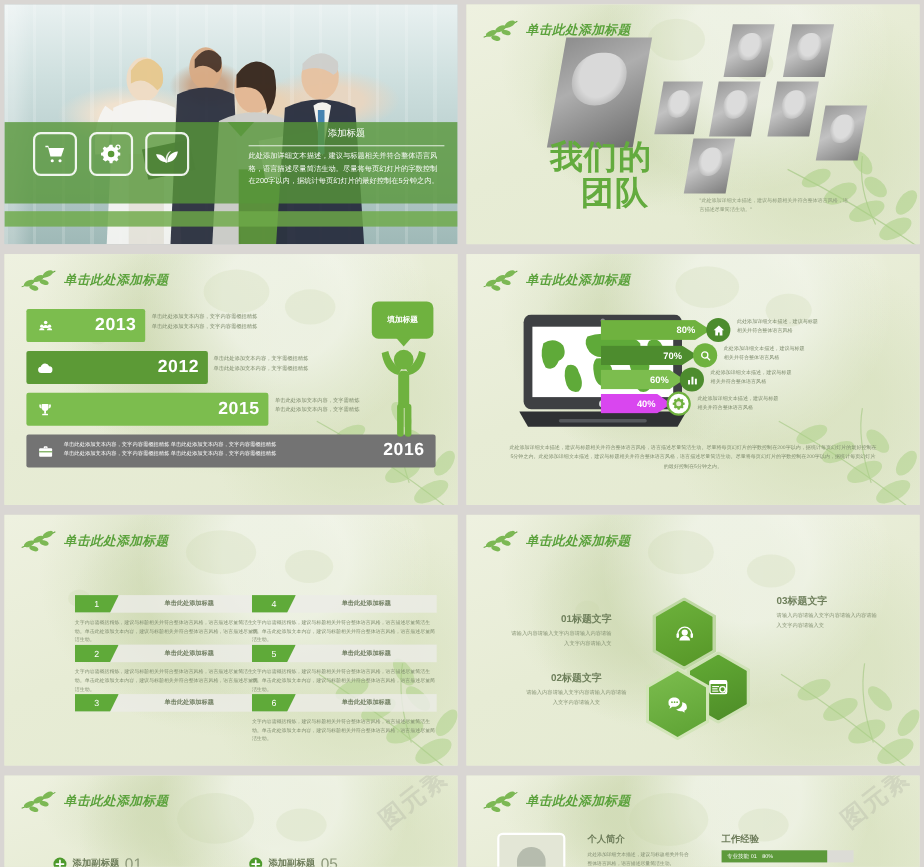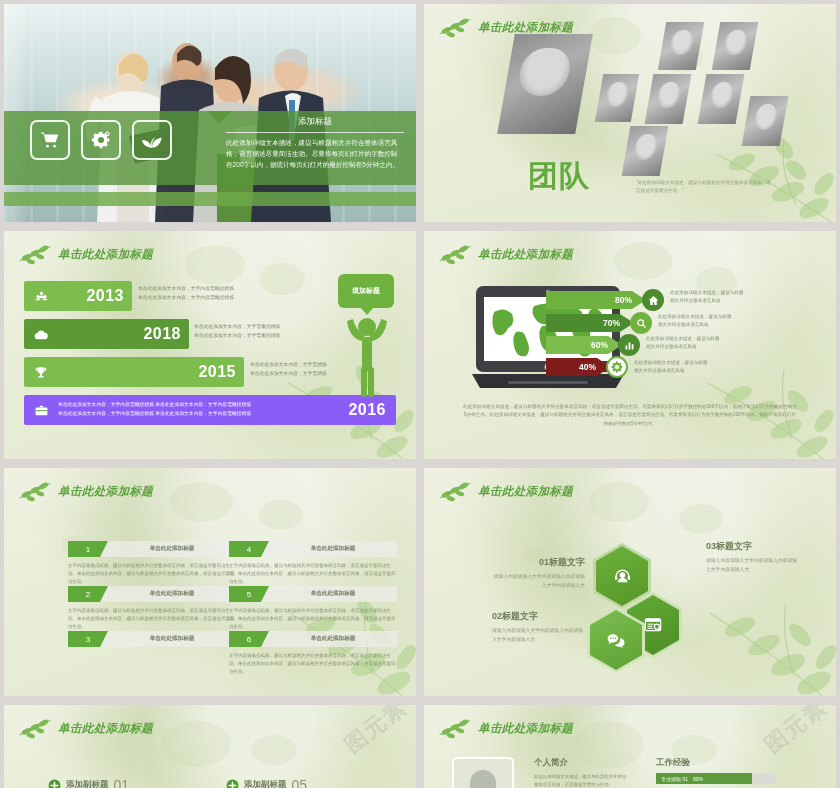--- a/index.html
+++ b/index.html
@@ -322,20 +322,21 @@
 
     <div class="bigface"></div>
     <div class="face" style="left:238px;top:18px;width:38px;height:48px"></div>
     <div class="face" style="left:292px;top:18px;width:38px;height:48px"></div>
     <div class="face" style="left:175px;top:70px;width:36px;height:48px"></div>
     <div class="face" style="left:225px;top:70px;width:38px;height:50px"></div>
     <div class="face" style="left:278px;top:70px;width:38px;height:50px"></div>
     <div class="face" style="left:322px;top:92px;width:38px;height:50px"></div>
     <div class="face" style="left:202px;top:122px;width:38px;height:50px"></div>
 
+    <div class="big1">我们的</div>
     <div class="big2">团队</div>
     <div class="cap">"此处添加详细文本描述，建议与标题相关并符合整体语言风格，语言描述尽量简洁生动。"</div>
   </div>
 
   <div class="slide tl">
     <div class="bgwash"></div>
     <div class="blobs">
       <span style="left:44%;top:6%;width:60px;height:40px"></span>
       <span style="left:62%;top:14%;width:46px;height:32px"></span>
       <span style="left:18%;top:28%;width:22px;height:18px"></span>
@@ -387,40 +388,40 @@
     </div>
     <div class="side" style="left:134px;top:54px;width:130px;white-space:pre-line">单击此处添加文本内容，文字内容需概括精炼
 单击此处添加文本内容，文字内容需概括精炼</div>
 
     <div class="row" style="left:20px;top:88px;width:165px;background:#5c9a36;justify-content:flex-end;padding-right:8px">
       <div class="ic" style="position:absolute;left:0;top:0;bottom:0">
         <svg width="14" height="11" viewBox="0 0 24 18" fill="#fff">
             <path d="M6 17a5 5 0 0 1-.6-9.95A7 7 0 0 1 18.4 6.2 4.9 4.9 0 0 1 18 17z"></path>
           </svg>
       </div>
-      <span class="yr">2018</span>
+      <span class="yr">2012</span>
     </div>
     <div class="side" style="left:190px;top:92px;width:130px;white-space:pre-line">单击此处添加文本内容，文字需概括精炼
 单击此处添加文本内容，文字需概括精炼</div>
 
     <div class="row" style="left:20px;top:126px;width:220px;background:#7cbd4e;justify-content:flex-end;padding-right:8px">
       <div class="ic" style="position:absolute;left:0;top:0;bottom:0">
         <svg width="12" height="13" viewBox="0 0 20 22" fill="#fff">
             <path d="M5 2h10v6a5 5 0 0 1-10 0z"></path>
             <path d="M4 3H1v2a4 4 0 0 0 4 4zM16 3h3v2a4 4 0 0 1-4 4z" opacity=".9"></path>
             <rect x="8.6" y="12" width="2.8" height="5"></rect>
             <rect x="5.5" y="17" width="9" height="2.6" rx="1"></rect>
           </svg>
       </div>
       <span class="yr">2015</span>
     </div>
     <div class="side" style="left:246px;top:130px;width:120px;white-space:pre-line">单击此处添加文本内容，文字需精炼
 单击此处添加文本内容，文字需精炼</div>
 
-    <div class="row" style="left:20px;top:164px;width:372px;background:#8b5cf6;justify-content:space-between;padding:0 10px 0 0">
+    <div class="row" style="left:20px;top:164px;width:372px;background:#737373;justify-content:space-between;padding:0 10px 0 0">
       <div class="ic">
         <svg width="13" height="11" viewBox="0 0 22 18" fill="#fff">
             <rect x="1" y="4" width="20" height="13" rx="1.6"></rect>
             <path d="M8 4V2.6A1.6 1.6 0 0 1 9.6 1h2.8A1.6 1.6 0 0 1 14 2.6V4h-2V3h-2v1z"></path>
             <rect x="1" y="8.6" width="20" height="1.6" fill="#5c9a36"></rect>
           </svg>
       </div>
       <span class="inrow" style="white-space:pre-line;flex:1">单击此处添加文本内容，文字内容需概括精炼  单击此处添加文本内容，文字内容需概括精炼
 单击此处添加文本内容，文字内容需概括精炼  单击此处添加文本内容，文字内容需概括精炼</span>
       <span class="yr">2016</span>
@@ -519,21 +520,21 @@
     </div>
     <div class="circ" style="left:194px;top:103px;background:#4d8c2e">
       <svg width="11" height="11" viewBox="0 0 22 22" fill="#fff">
           <rect x="3" y="11" width="3.6" height="8"></rect>
           <rect x="9.2" y="5" width="3.6" height="14"></rect>
           <rect x="15.4" y="8.5" width="3.6" height="10.5"></rect>
         </svg>
     </div>
     <div class="atxt" style="left:222px;top:104px">此处添加详细文本描述，建议与标题相关并符合整体语言风格</div>
 
-    <div class="arrow" style="left:122px;top:127px;width:64px;background:#7f1d1d;clip-path:polygon(0 0,80% 0,100% 50%,80% 100%,0 100%)">
+    <div class="arrow" style="left:122px;top:127px;width:64px;background:#d946ef;clip-path:polygon(0 0,80% 0,100% 50%,80% 100%,0 100%)">
       <span>40%</span>
     </div>
     <div class="circ" style="left:182px;top:125px;background:#fff;border:2px solid #6fb23f">
       <svg width="12" height="12" viewBox="0 0 22 22" fill="#6fb23f">
           <path d="M9.4 1h3.2l.5 2.2 1.9.8 1.9-1.2 2.3 2.3-1.2 1.9.8 1.9L21 9.4v3.2l-2.2.5-.8 1.9 1.2 1.9-2.3 2.3-1.9-1.2-1.9.8-.5 2.2H9.4l-.5-2.2-1.9-.8-1.9 1.2-2.3-2.3 1.2-1.9-.8-1.9L1 12.6V9.4l2.2-.5.8-1.9-1.2-1.9L5.1 2.8 7 4l1.9-.8z"></path>
           <circle cx="11" cy="11" r="4.2" fill="#e9edd7"></circle>
         </svg>
     </div>
     <div class="atxt" style="left:210px;top:128px">此处添加详细文本描述，建议与标题相关并符合整体语言风格</div>
 
@@ -690,25 +691,25 @@
         <path d="M1 7.4C1 4 4.4 1.4 8.6 1.4S16 4 16 7.4s-3.4 6-7.4 6H6L2.4 16l.8-3.2A5.6 5.6 0 0 1 1 7.4z"></path>
         <path d="M25 12.6c0-2.8-2.6-5-6.2-5.2.2.6.3 1.3.3 2 0 3.8-3.5 6.9-8 7.4 1.2 1.6 3.4 2.6 6 2.6h2l3.4 2-.7-2.8a5 5 0 0 0 3.2-6z"></path>
         <g fill="#6aad3c">
             <circle cx="5.6" cy="7.4" r="1.1"></circle>
             <circle cx="9" cy="7.4" r="1.1"></circle>
             <circle cx="12.4" cy="7.4" r="1.1"></circle>
           </g>
       </svg>
     </div>
 
-    <div class="lbl" style="left:69px;top:88px;text-align:right">
+    <div class="lbl" style="left:40px;top:88px;text-align:right">
       <h3>01标题文字</h3>
       <p>请输入内容请输入文字内容请输入内容请输入文字内容请输入文</p>
     </div>
-    <div class="lbl" style="left:68px;top:142px;text-align:left">
+    <div class="lbl" style="left:54px;top:142px;text-align:center">
       <h3>02标题文字</h3>
       <p>请输入内容请输入文字内容请输入内容请输入文字内容请输入文</p>
     </div>
     <div class="lbl" style="left:282px;top:72px;text-align:left">
       <h3>03标题文字</h3>
       <p>请输入内容请输入文字内容请输入内容请输入文字内容请输入文</p>
     </div>
   </div>
 
   <div class="slide sh">

